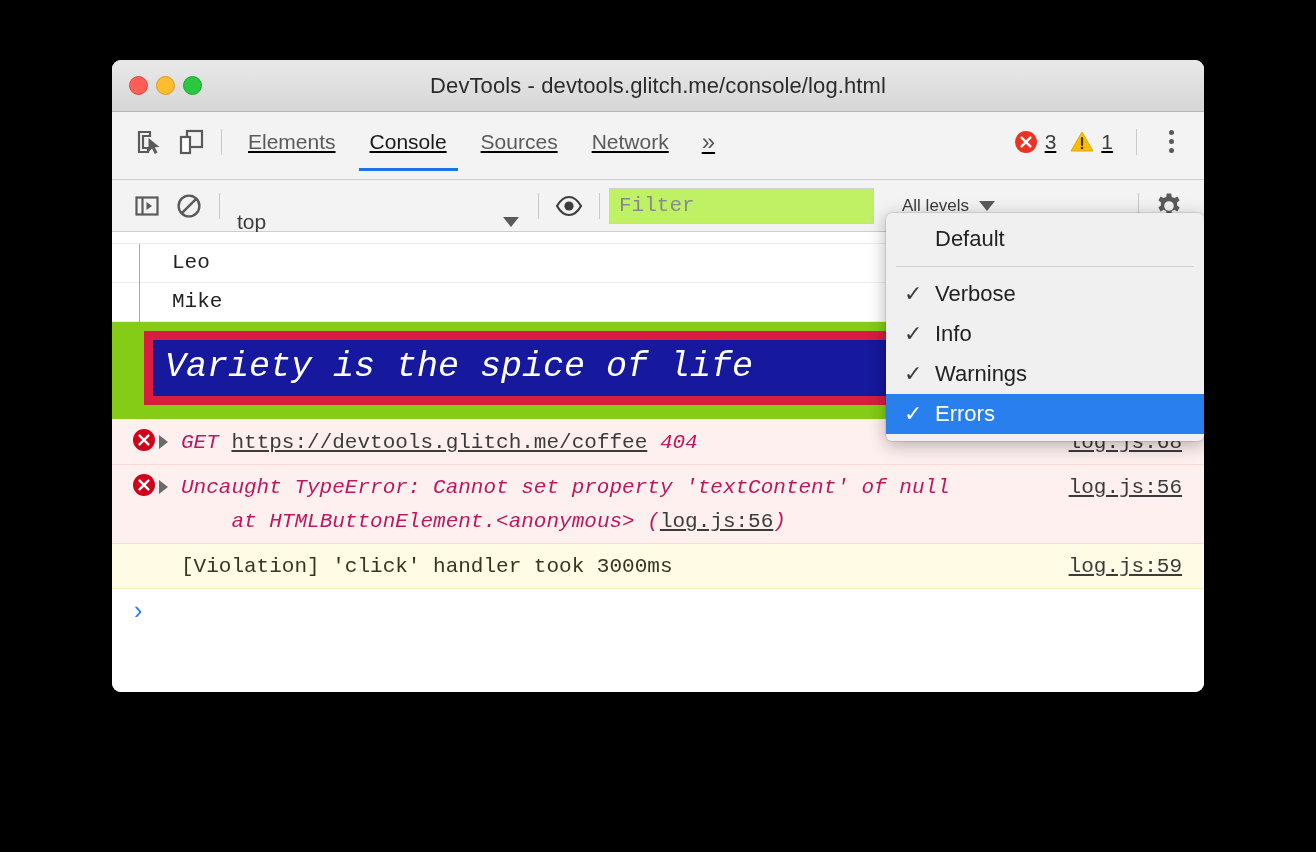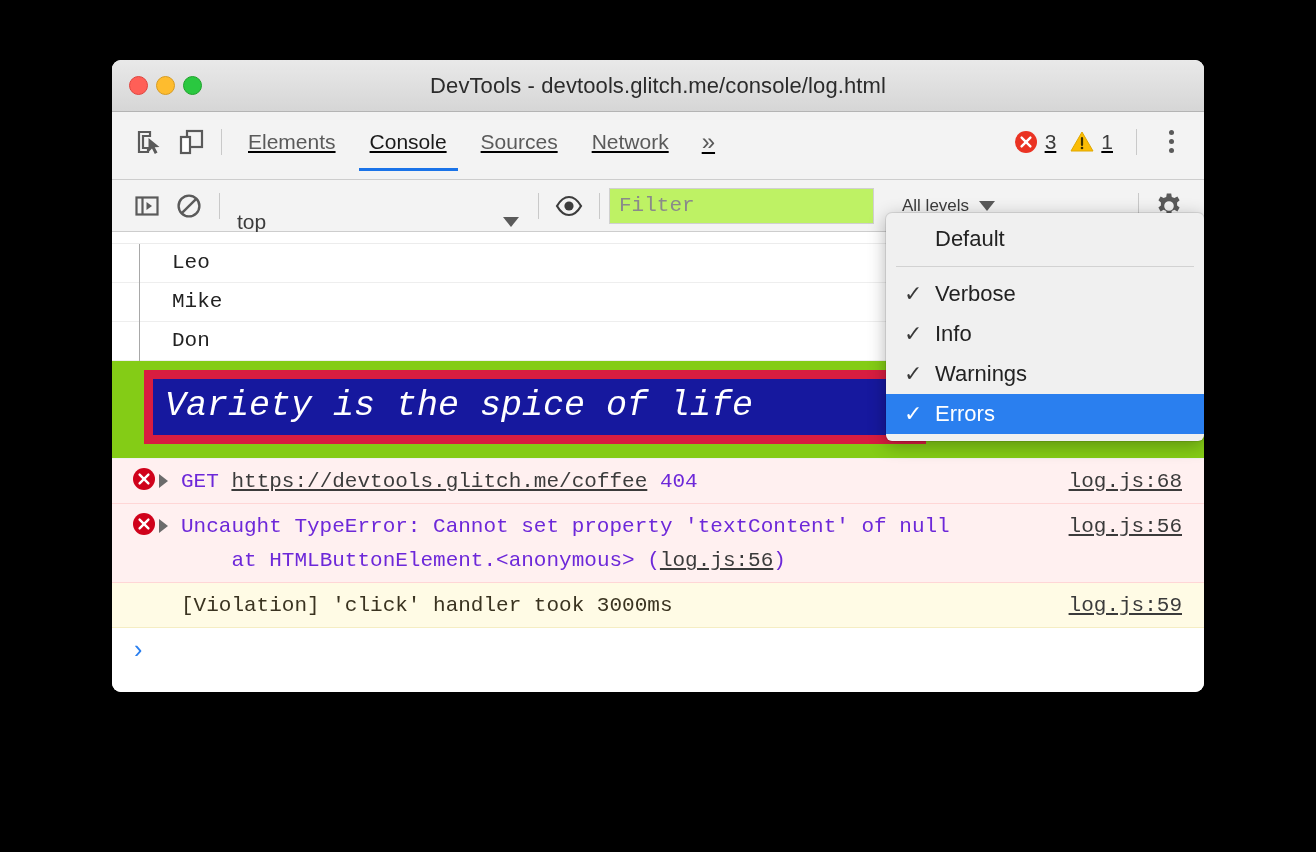--- a/index.html
+++ b/index.html
@@ -248,21 +248,21 @@
   }
   .row-text {
     flex: 1;
     font-family: "Liberation Mono", monospace;
     font-size: 21px;
     line-height: 1.62;
     padding-top: 2px;
     white-space: pre-wrap;
     word-break: break-word;
   }
-  .txt-red { color: #6d28d9; }
+  .txt-red { color: #be185d; font-style: italic; }
   .url-link { color: #3b3b3b; text-decoration: underline; }
   .src-link {
     font-family: "Liberation Mono", monospace;
     font-size: 21px;
     color: #3b3b3b;
     text-decoration: underline;
     padding-right: 22px;
     padding-top: 2px;
     white-space: nowrap;
     cursor: pointer;
@@ -425,21 +425,20 @@
   </div>
 
   <div id="console-body">
 
     <div class="row-clipped"></div>
 
     <div id="group-block">
       <div class="group-bar"></div>
       <div class="group-item">Leo</div>
       <div class="group-item">Mike</div>
-      <div class="group-item">Don</div>
     </div>
 
     <div id="styled-row">
       <span id="styled-msg">Variety is the spice of life</span>
     </div>
 
     <div class="log-row err-row">
       <div class="row-icon">
         <svg width="24" height="24" viewBox="0 0 24 24">
           <circle cx="12" cy="12" r="11" fill="#d0021b"></circle>

